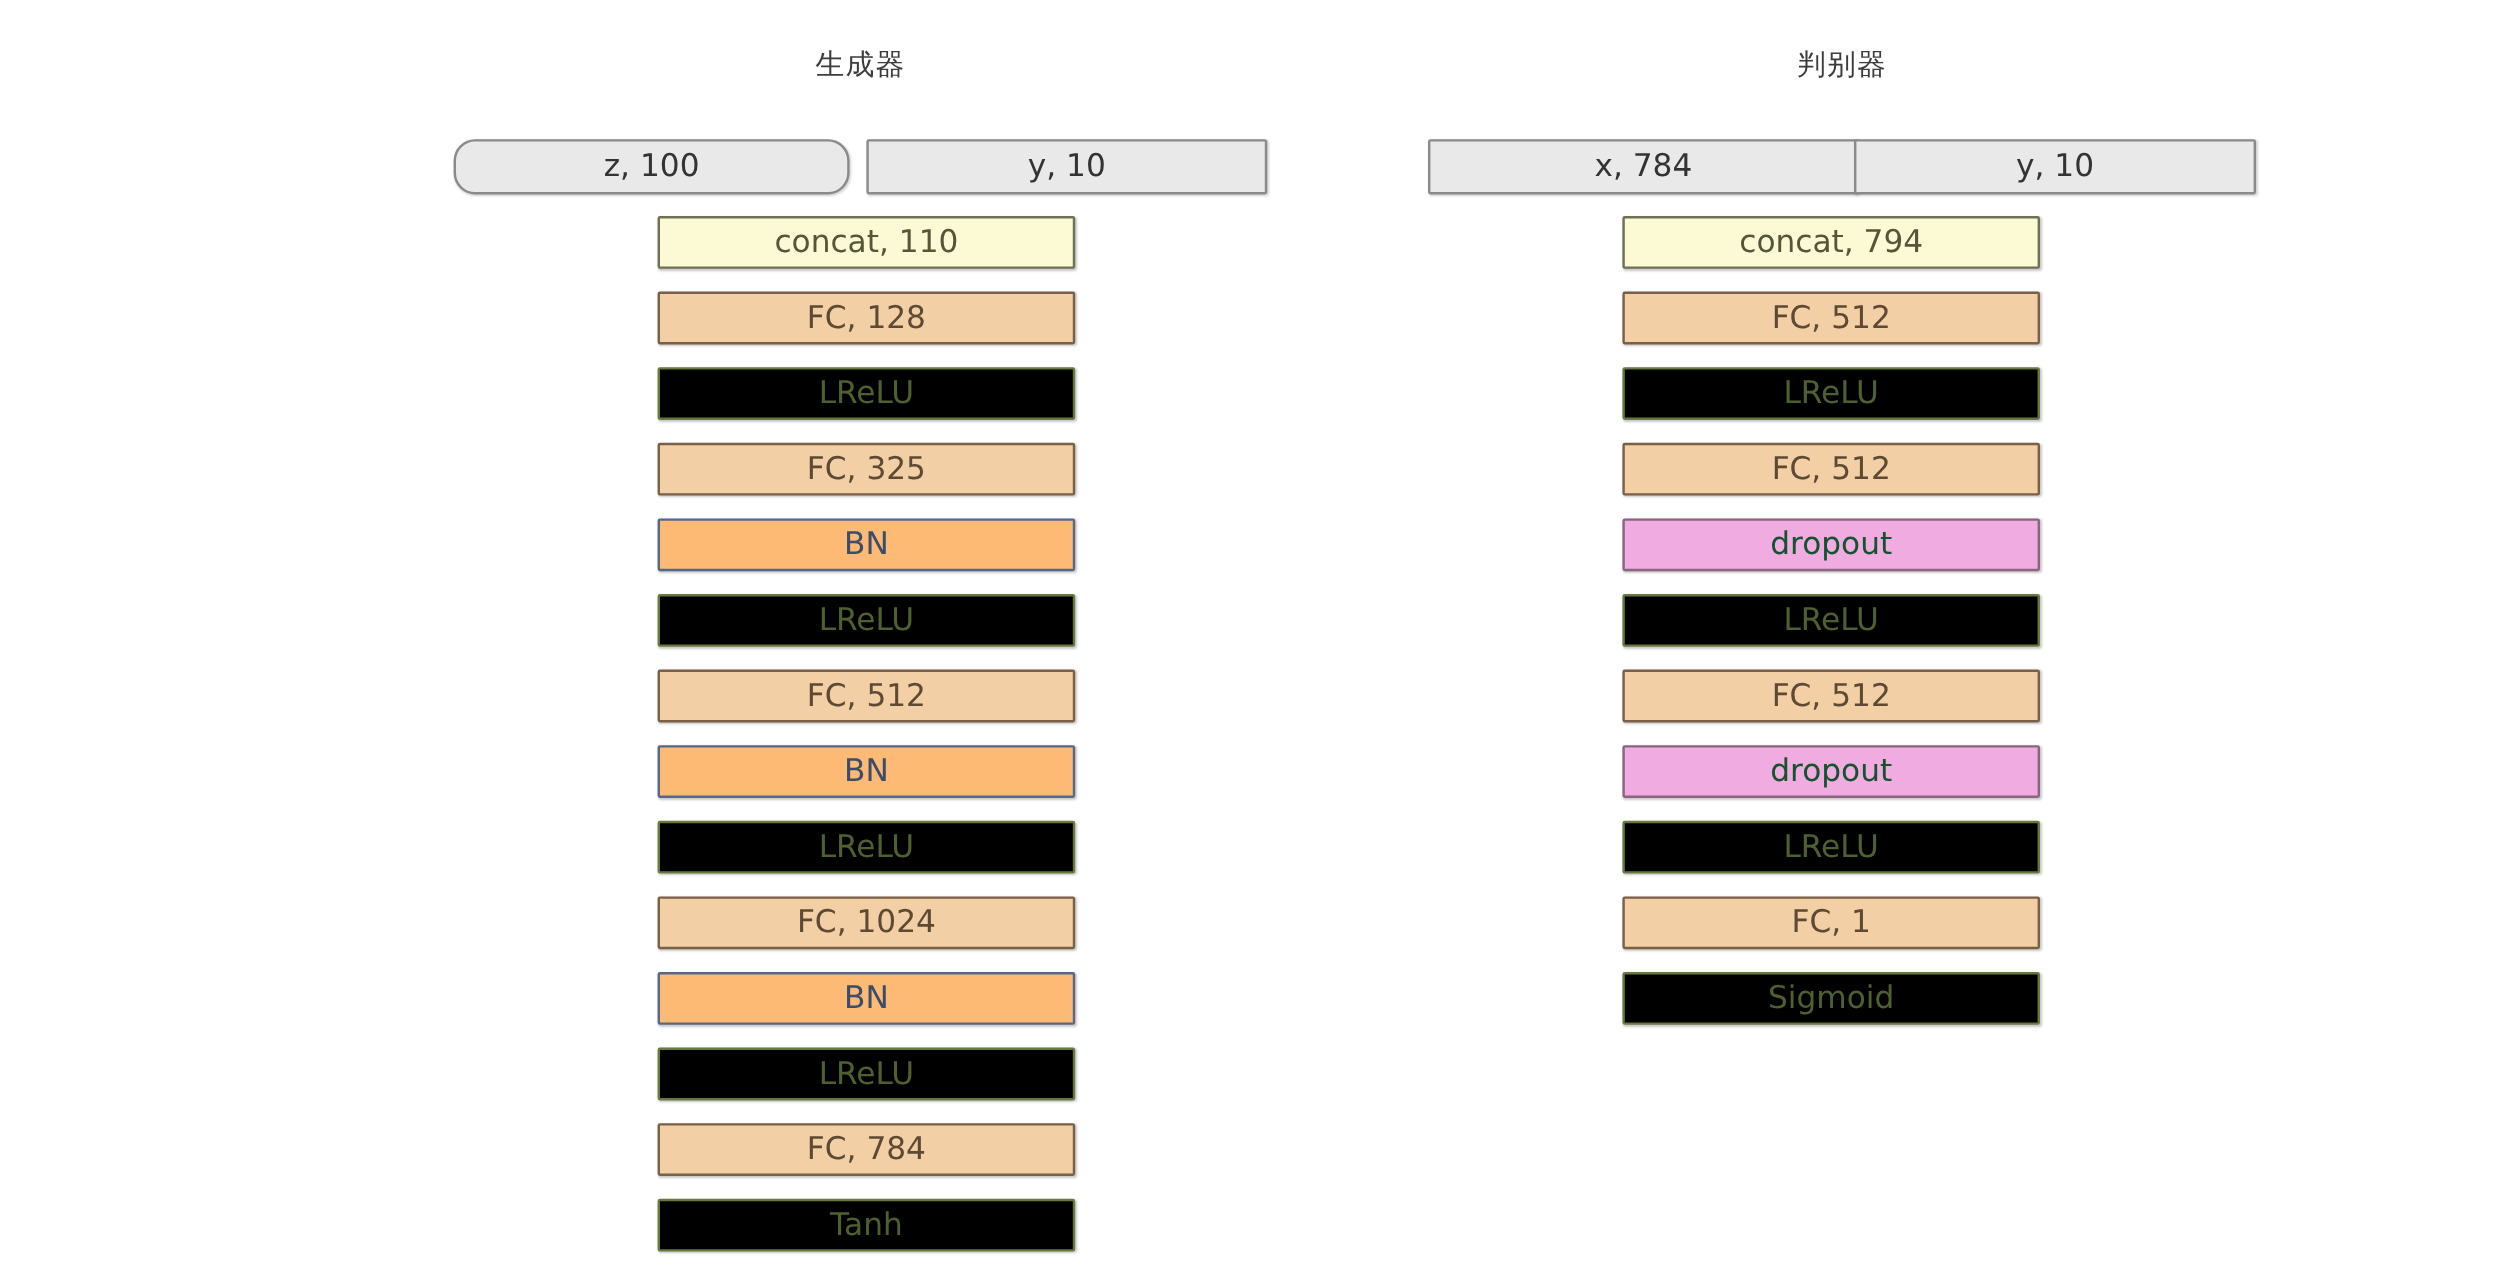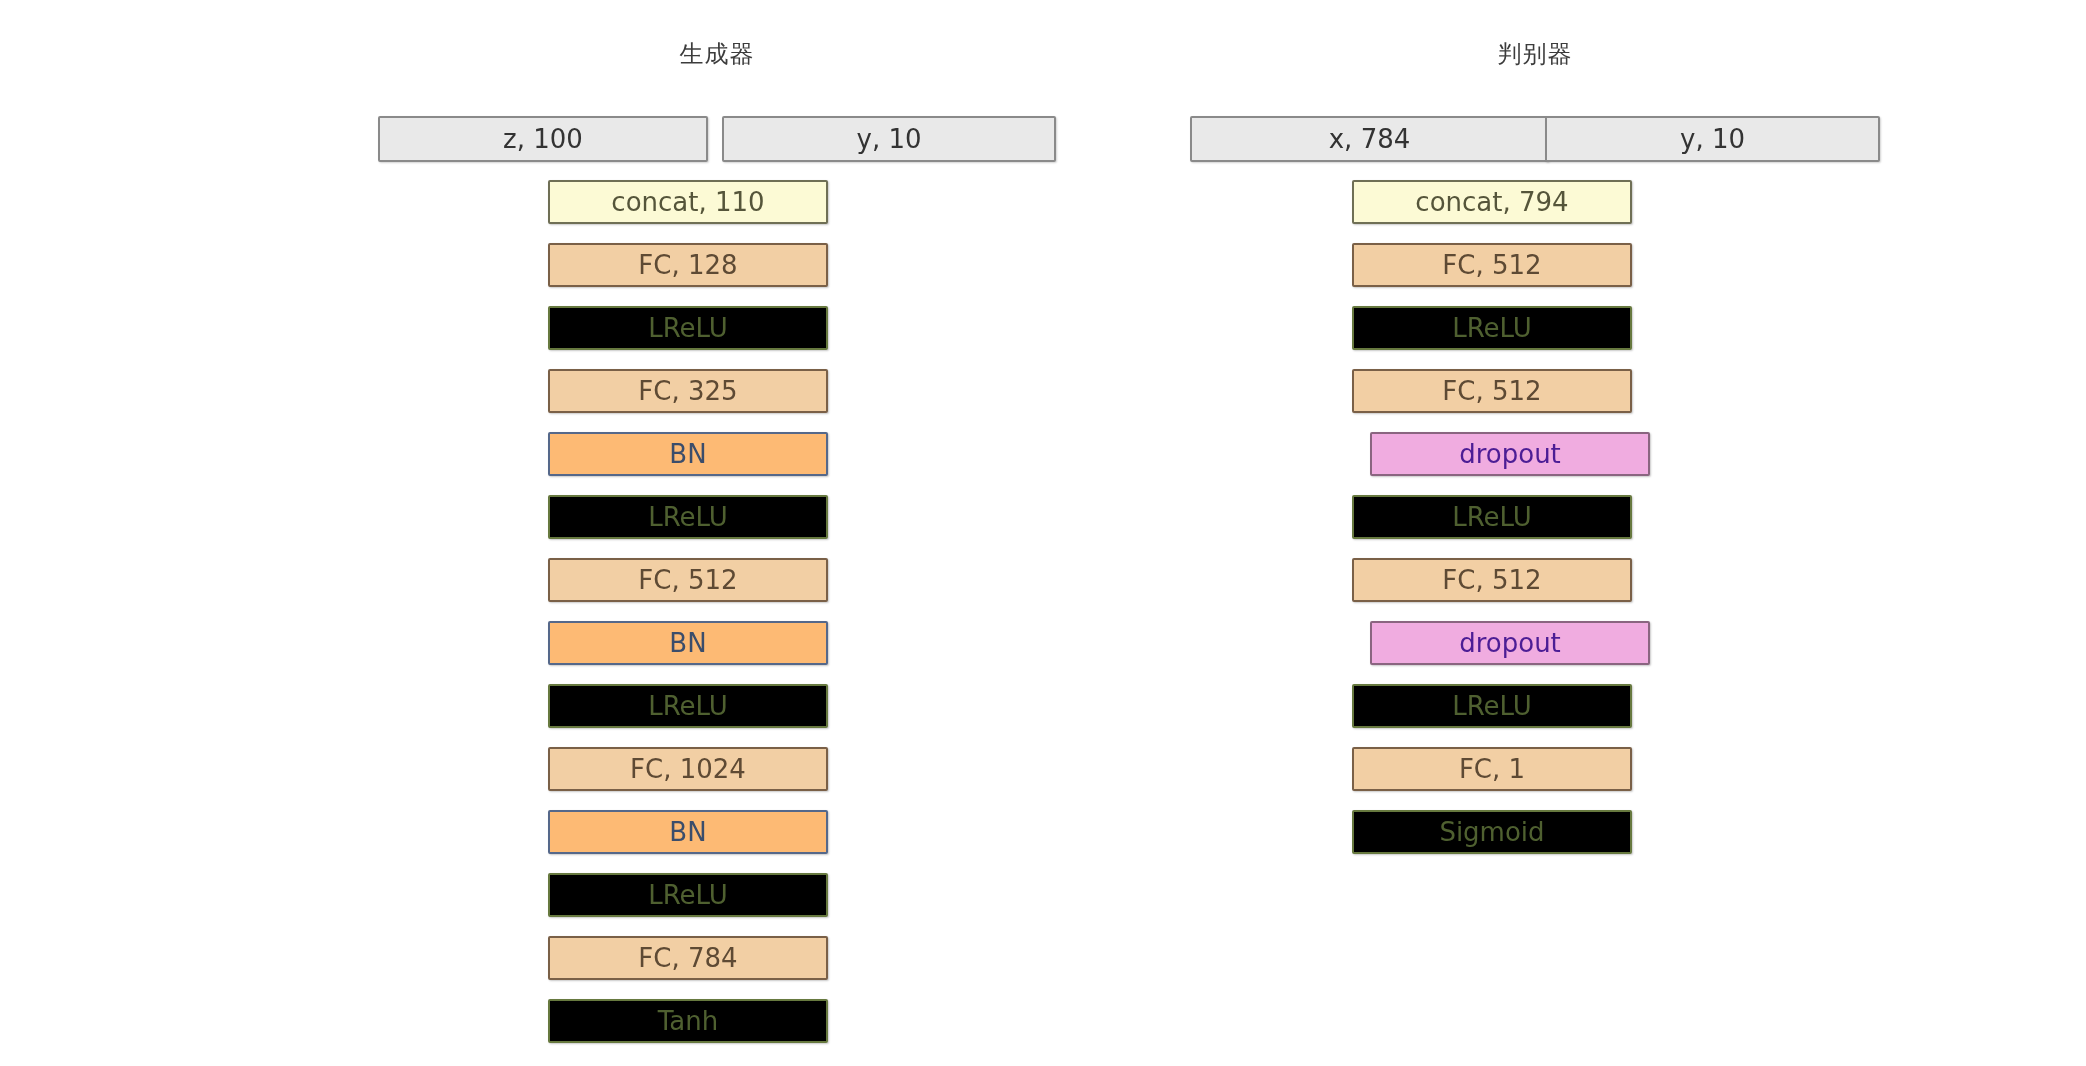--- a/index.html
+++ b/index.html
@@ -58,35 +58,35 @@
     border: 2px solid #8a8a8a;
     border-radius: 2px;
     color: #333333;
     font-size: 26px;
     display: flex;
     align-items: center;
     justify-content: center;
     box-shadow: 1px 1px 2px rgba(0,0,0,0.18);
   }
 
-  .generator .input-box.box-0 { left: 0px;   width: 330px; }
+  .generator .input-box.box-0 { left: 0px;   width: 330px; border-radius: 18px; }
   .generator .input-box.box-1 { left: 344px; width: 334px; }
   .discriminator .input-box.box-0 { left: 0px;   width: 359px; }
   .discriminator .input-box.box-1 { left: 355px; width: 335px; }
 
   .stack {
     position: absolute;
     top: 180px;
   }
   .generator .stack     { left: 170px; width: 328px; }
   .discriminator .stack { left: 162px; width: 328px; }
 
   .layer-box {
     box-sizing: border-box;
-    width: 280px;
+    width: 348px;
     height: 44px;
     margin-bottom: 19px;
     border-width: 2px;
     border-style: solid;
     border-radius: 2px;
     display: flex;
     align-items: center;
     justify-content: center;
     font-size: 26px;
     line-height: 1;
@@ -109,22 +109,21 @@
     color: #4f6030;
   }
   .layer-box.type-bn {
     background: #fdba74;
     border-color: #55688a;
     color: #3b4d6b;
   }
   .layer-box.type-dropout {
     background: #f0ace0;
     border-color: #8a6580;
-    color: #4c1d95;
-    margin-left: 18px;
+    color: #14532d;
   }
 </style>
 </head>
 <body>
 
 <div id="diagram">
 
   <div class="column generator">
     <div class="col-title">生成器</div>
     <div class="input-row">

